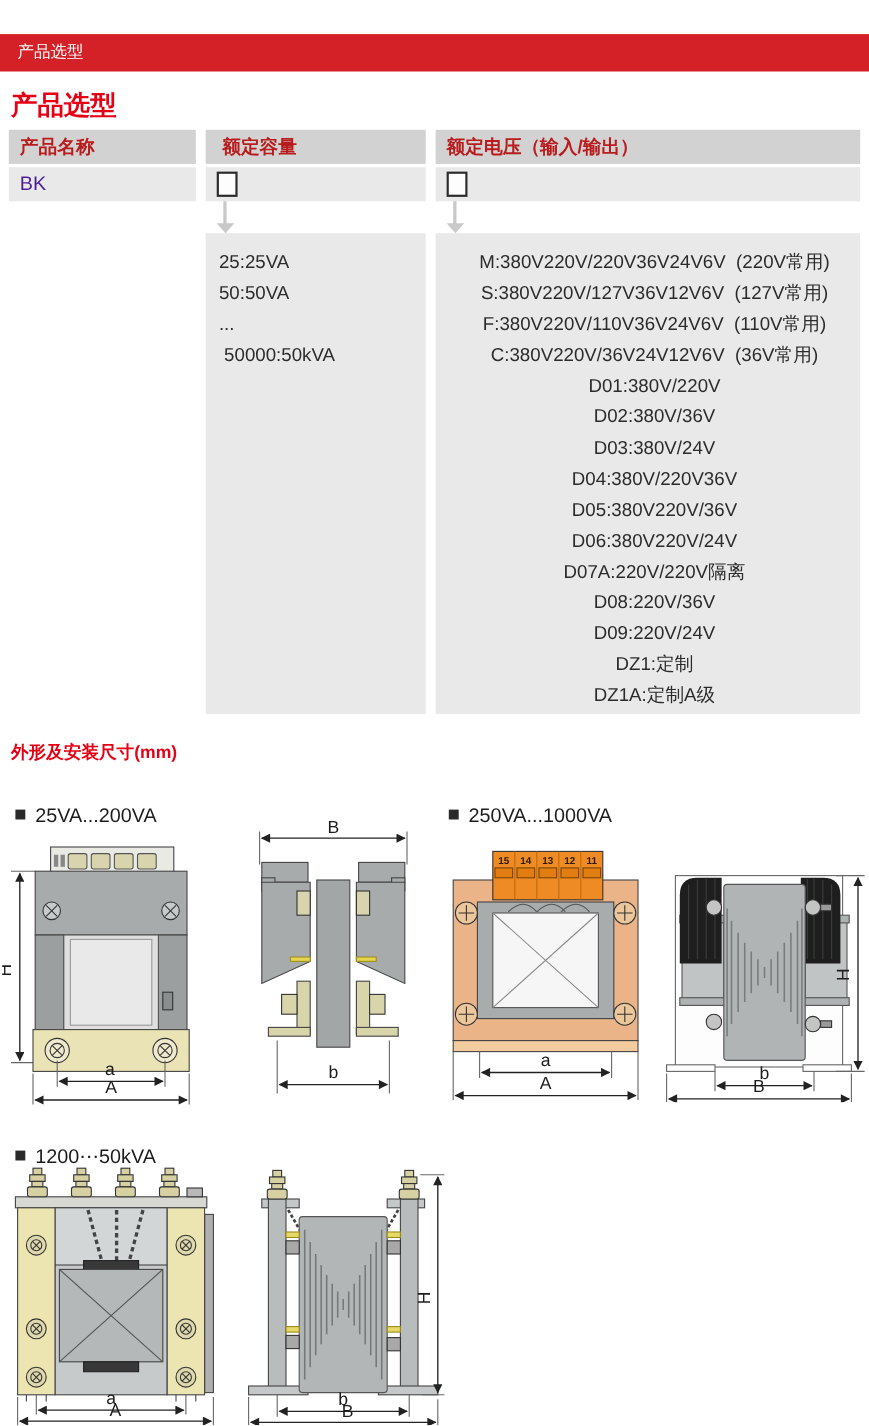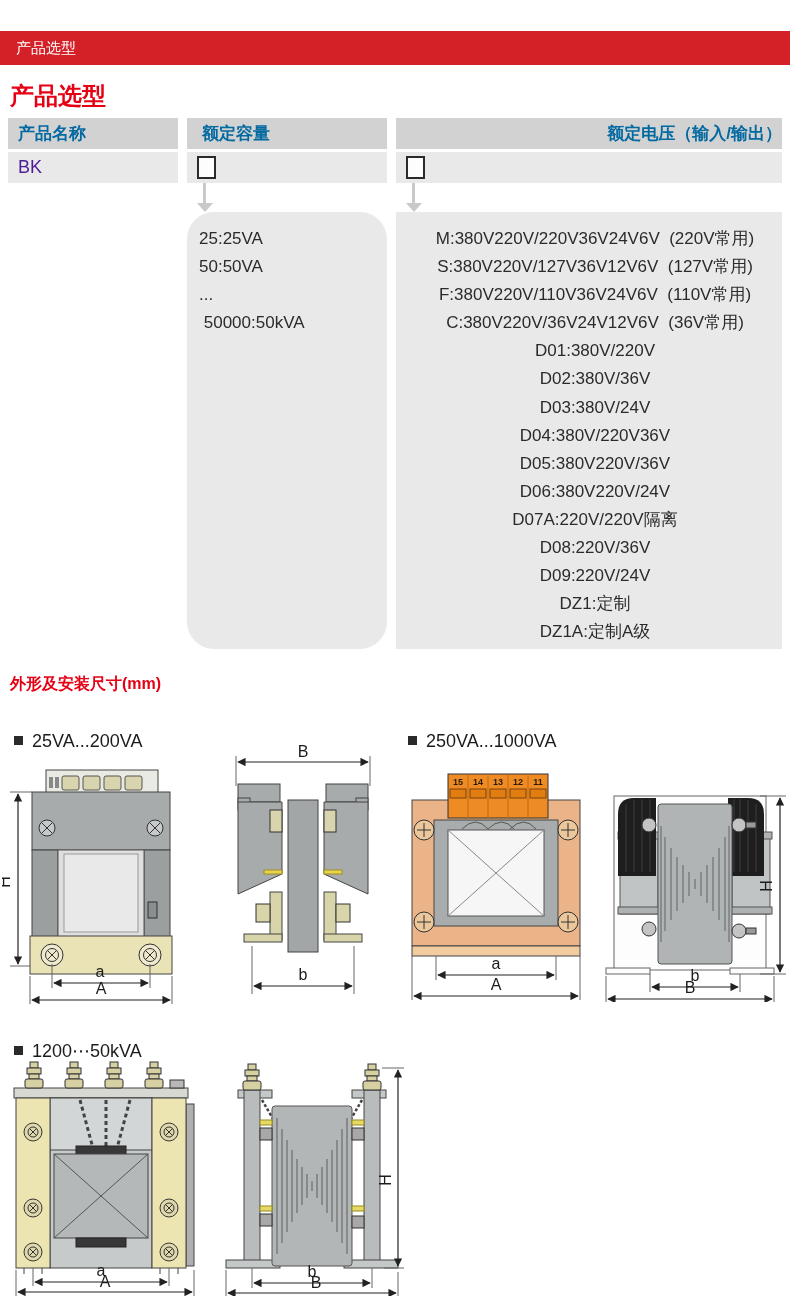--- a/index.html
+++ b/index.html
@@ -5,21 +5,21 @@
   html,body{margin:0;padding:0;background:#fff;}
   .page{position:relative;width:790px;height:1296px;background:#fff;overflow:hidden;
         font-family:"Liberation Sans",sans-serif;color:#222;}
   .banner{position:absolute;left:0;top:31px;width:790px;height:34px;background:#d42127;}
   .banner span{display:inline-block;margin-left:16px;line-height:34px;color:#fff;
                font-size:15px;font-weight:normal;}
   .red-title{position:absolute;margin:0;color:#e60014;font-weight:bold;}
   .guide-title{left:10px;top:80px;font-size:24px;}
   .dims-title{left:10px;top:674px;font-size:16px;}
   .th{position:absolute;top:118px;height:31px;background:#d2d2d2;font-weight:bold;
-      font-size:17px;line-height:31px;padding-left:10px;box-sizing:border-box;color:#0369a1;}
+      font-size:17px;line-height:31px;padding-left:10px;box-sizing:border-box;color:#b91c1c;}
   .td{position:absolute;top:152px;height:31px;background:#e9e9e9;font-size:18px;
       line-height:31px;padding-left:10px;box-sizing:border-box;color:#4c1d95;}
   .checkbox{display:inline-block;width:15px;height:19px;border:2px solid #2b2b2b;
             background:#fdfdfd;margin-top:4px;}
   .conn-line{position:absolute;width:3px;background:#c9c9c9;}
   .conn-arrow{position:absolute;width:0;height:0;border-left:8px solid transparent;
               border-right:8px solid transparent;border-top:9px solid #c9c9c9;}
   .listbox{position:absolute;top:212px;height:437px;background:#e9e9e9;}
   .listbox ul{list-style:none;margin:0;padding:13px 0 0 12px;}
   .listbox li{font-size:17px;line-height:28.1px;color:#2b2b2b;white-space:pre;}
@@ -38,36 +38,36 @@
 <div class="page">
 
   <div class="banner">
     <span>产品选型</span>
   </div>
 
   <h2 class="red-title guide-title">产品选型</h2>
 
   <div class="th" style="left:8px;width:170px;">产品名称</div>
   <div class="th" style="left:187px;width:200px;padding-left:15px;">额定容量</div>
-  <div class="th" style="left:396px;width:386px;text-align:right;">额定电压（输入/输出）</div>
+  <div class="th" style="left:396px;width:386px;">额定电压（输入/输出）</div>
 
   <div class="td" style="left:8px;width:170px;">BK</div>
   <div class="td" style="left:187px;width:200px;">
     <span class="checkbox"></span>
   </div>
   <div class="td" style="left:396px;width:386px;">
     <span class="checkbox"></span>
   </div>
 
   <div class="conn-line" style="left:203px;top:183px;height:21px;"></div>
   <div class="conn-arrow" style="left:197px;top:203px;"></div>
   <div class="conn-line" style="left:412px;top:183px;height:21px;"></div>
   <div class="conn-arrow" style="left:406px;top:203px;"></div>
 
-  <div class="listbox" style="left:187px;width:200px;border-radius:27px;">
+  <div class="listbox" style="left:187px;width:200px;">
     <ul>
       <li>25:25VA</li>
       <li>50:50VA</li>
       <li>...</li>
       <li> 50000:50kVA</li>
     </ul>
   </div>
 
   <div class="listbox" style="left:396px;width:386px;text-align:center;">
     <ul>

